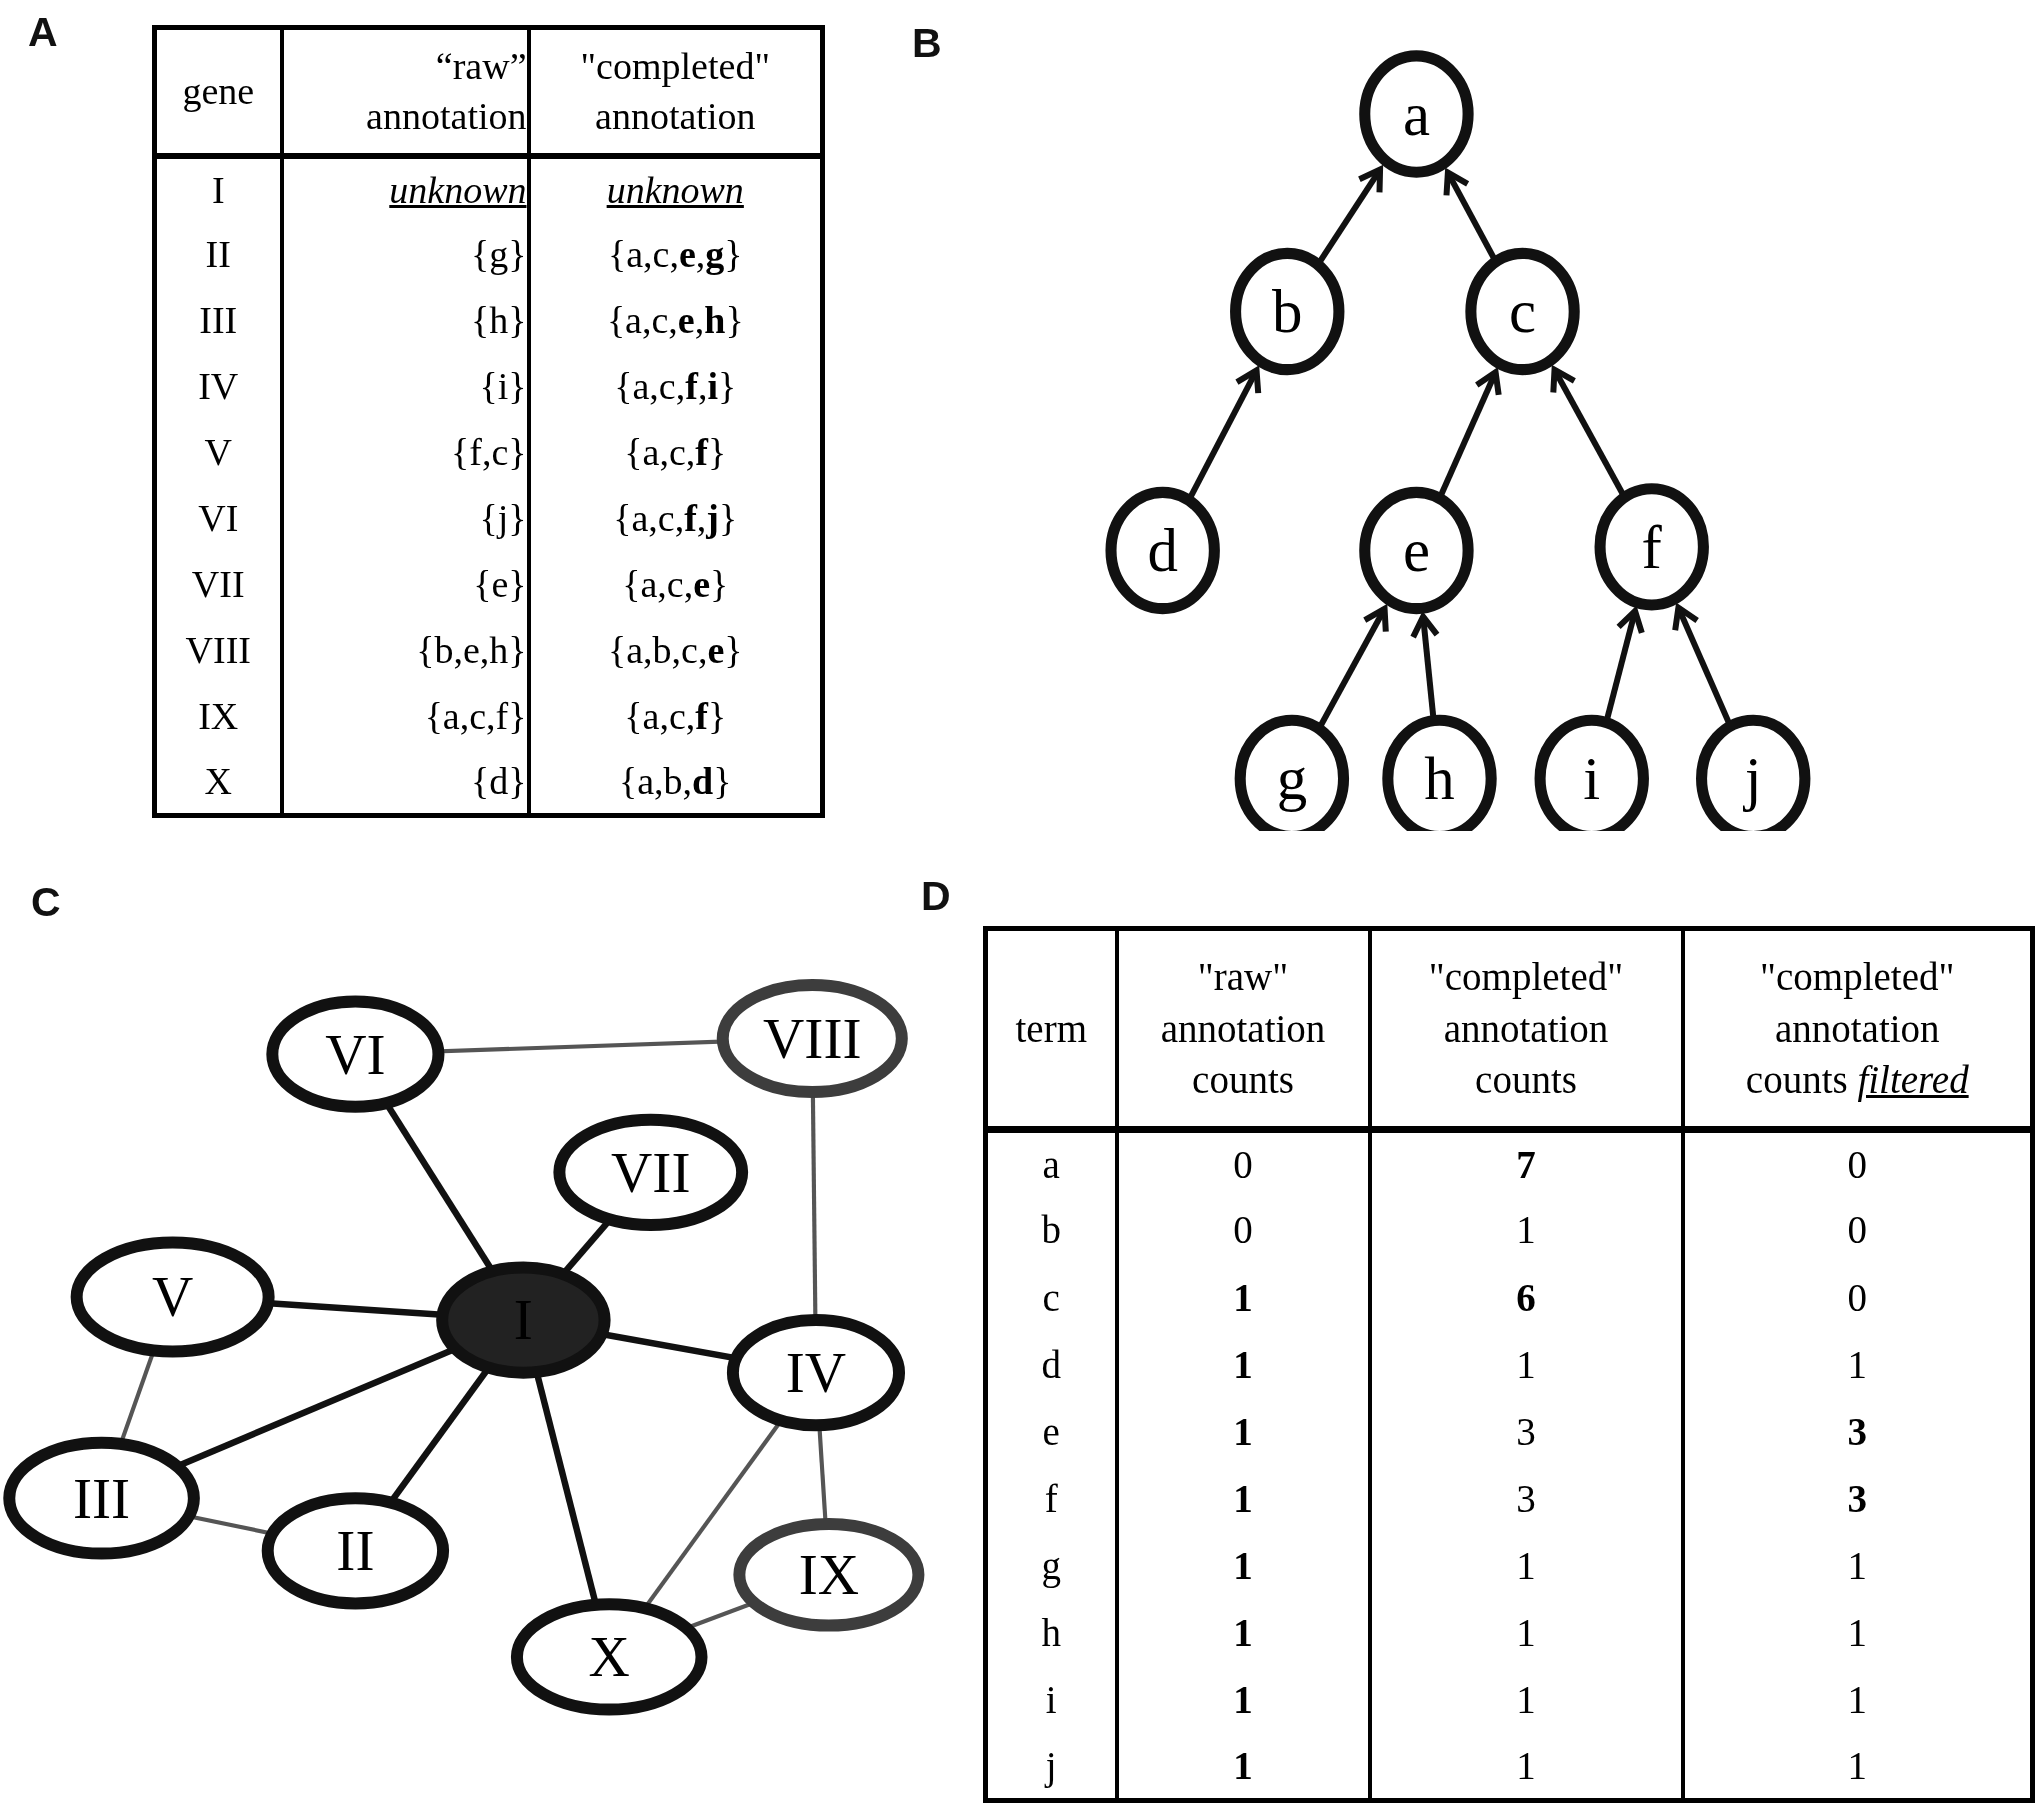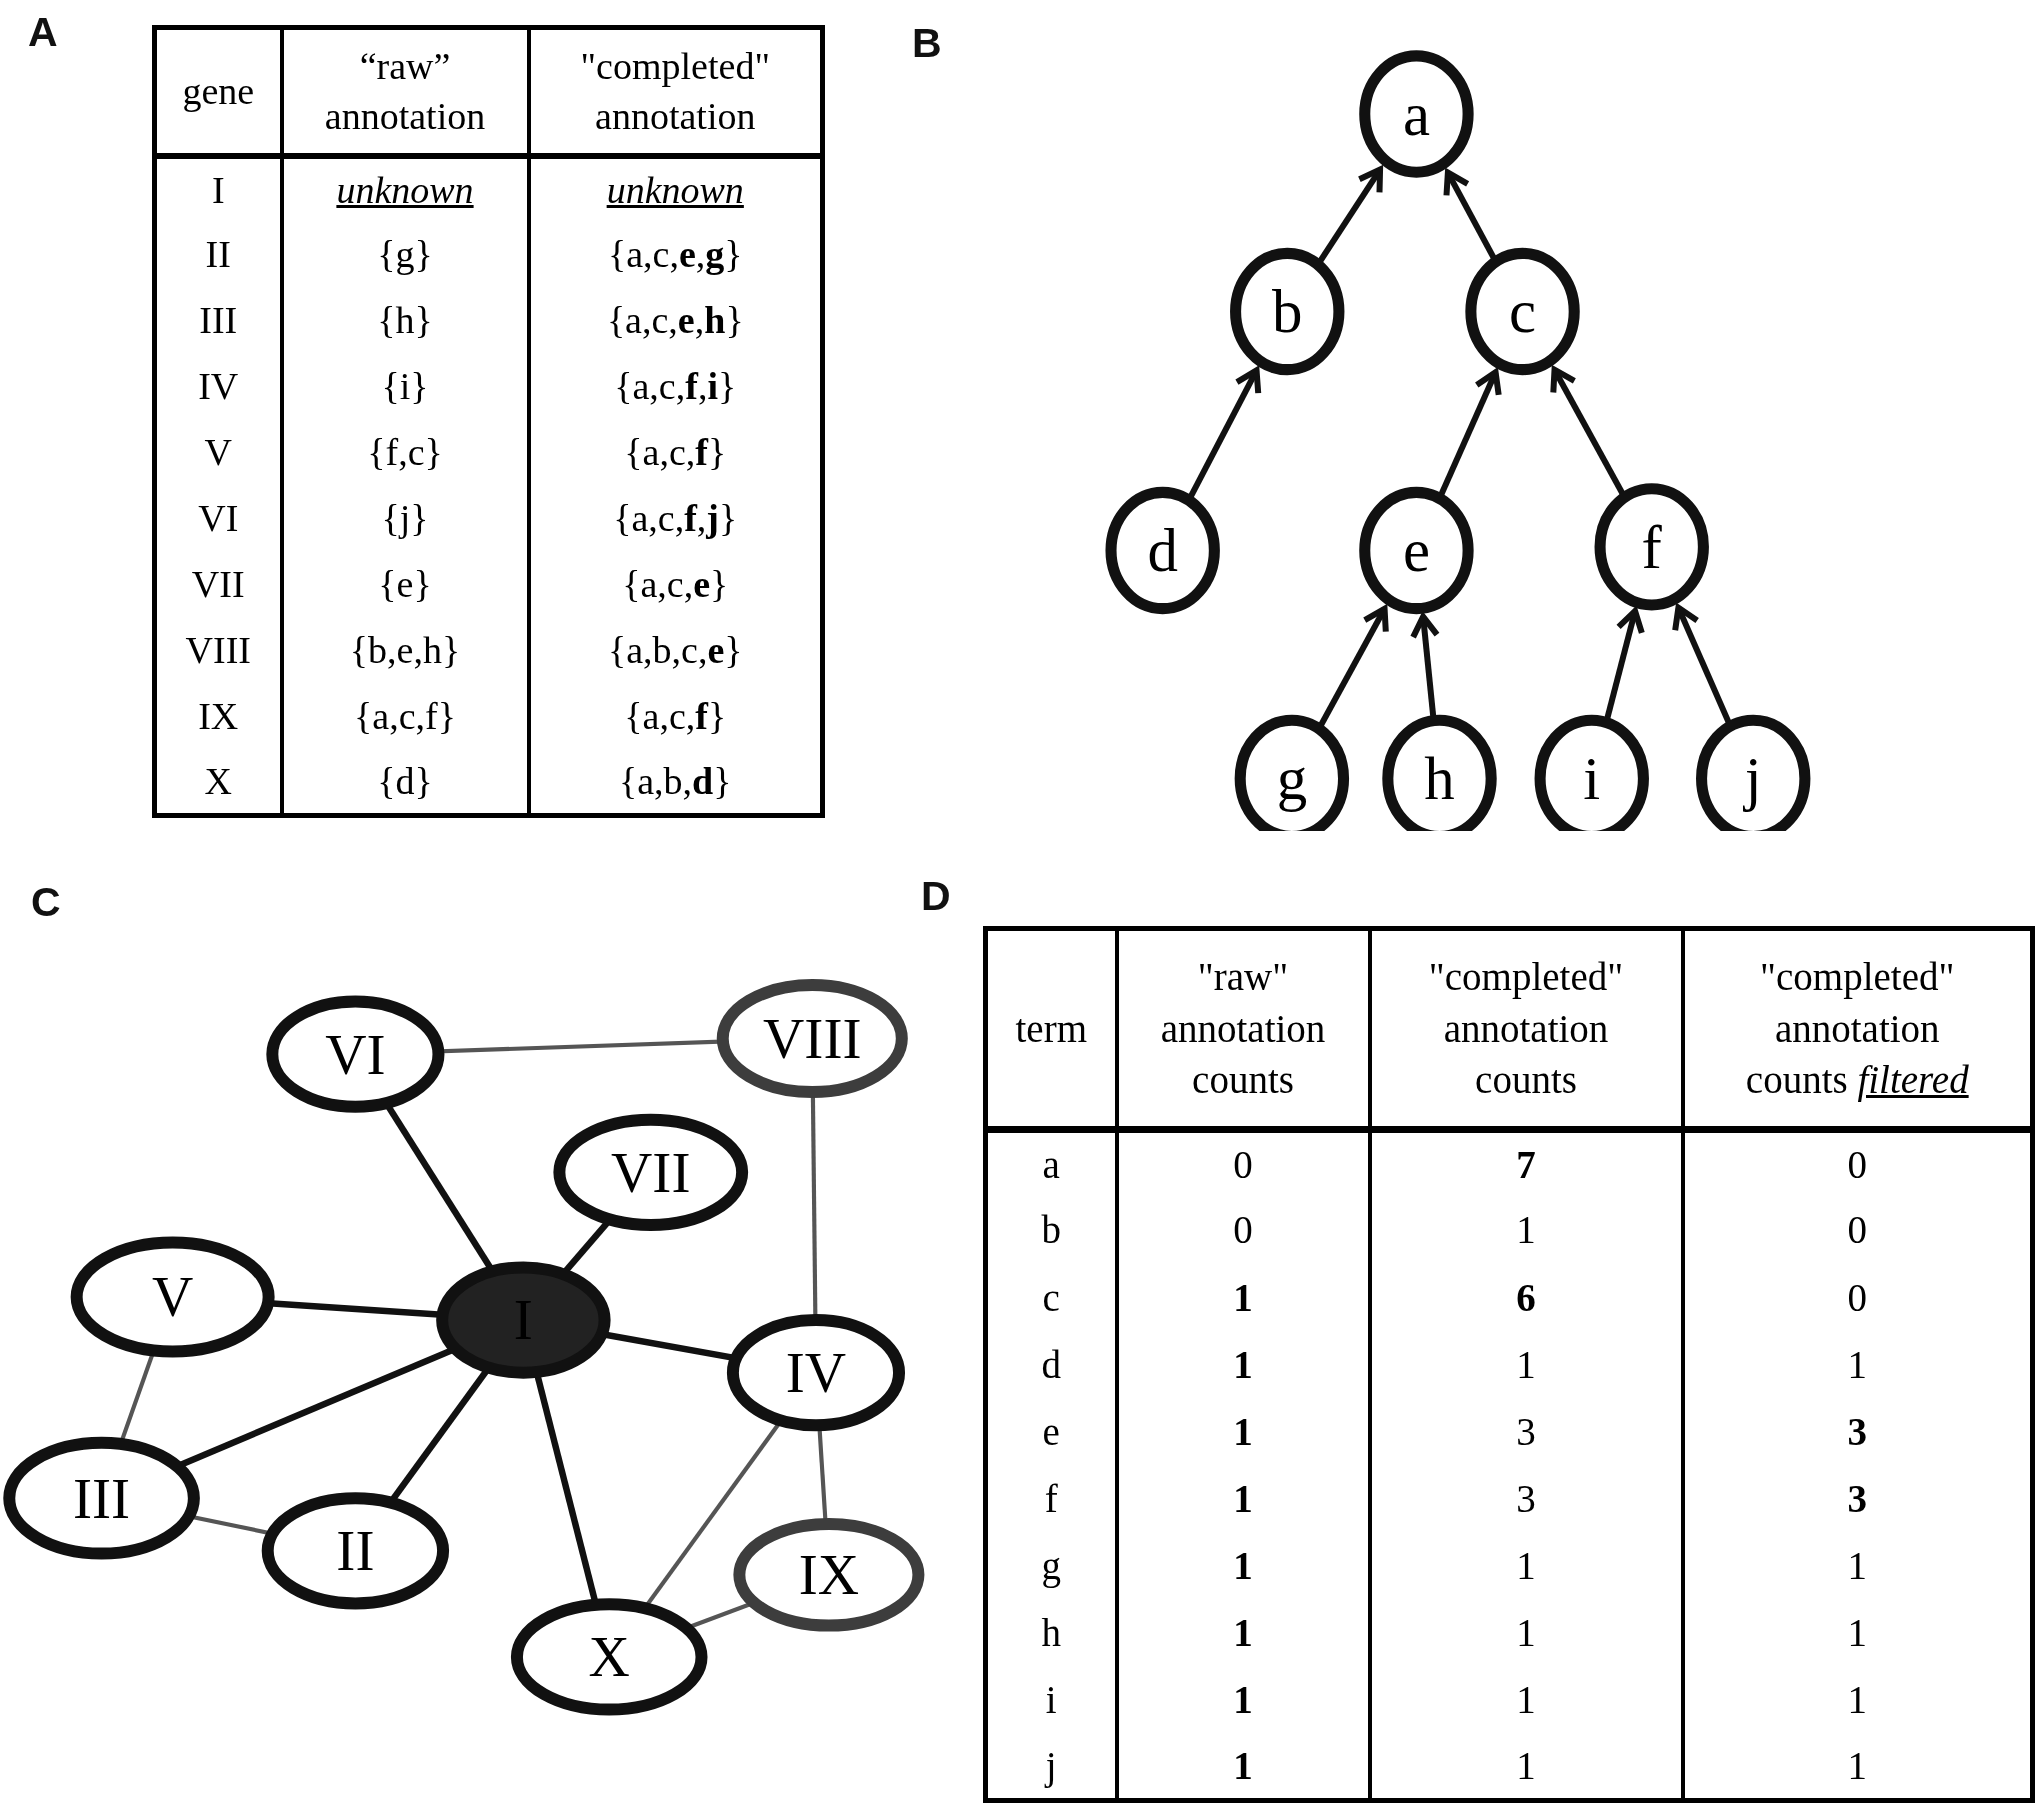--- a/index.html
+++ b/index.html
@@ -39,21 +39,21 @@
     overflow: hidden;
   }
   table.fig-table b { font-weight: bold; }
   table.fig-table i { font-style: italic; text-decoration: underline; }
 
   
   #table-a { left: 152px; top: 25px; width: 669px; height: 784px; border: 5.5px solid #000; }
   #table-a th, #table-a td { font-size: 38px; }
   #table-a th { height: 128px; border-bottom: 6.5px solid #000; }
   #table-a td { height: 66px; }
-  #table-a .c2 { border-left: 4.6px solid #000; }
+  #table-a .c2 { border-left: 4.6px solid #000; text-align: right; }
   #table-a .c3 { border-left: 4.6px solid #000; }
 
   
   #table-d { left: 983px; top: 926px; width: 1047px; height: 877px; border: 5.5px solid #000; }
   #table-d th, #table-d td { font-size: 39px; }
   #table-d th { height: 201px; border-bottom: 7.4px solid #000; }
   #table-d td { height: 66px; }
   #table-d .c2, #table-d .c3, #table-d .c4 { border-left: 4.6px solid #000; }
 
   svg.graph { position: absolute; }

